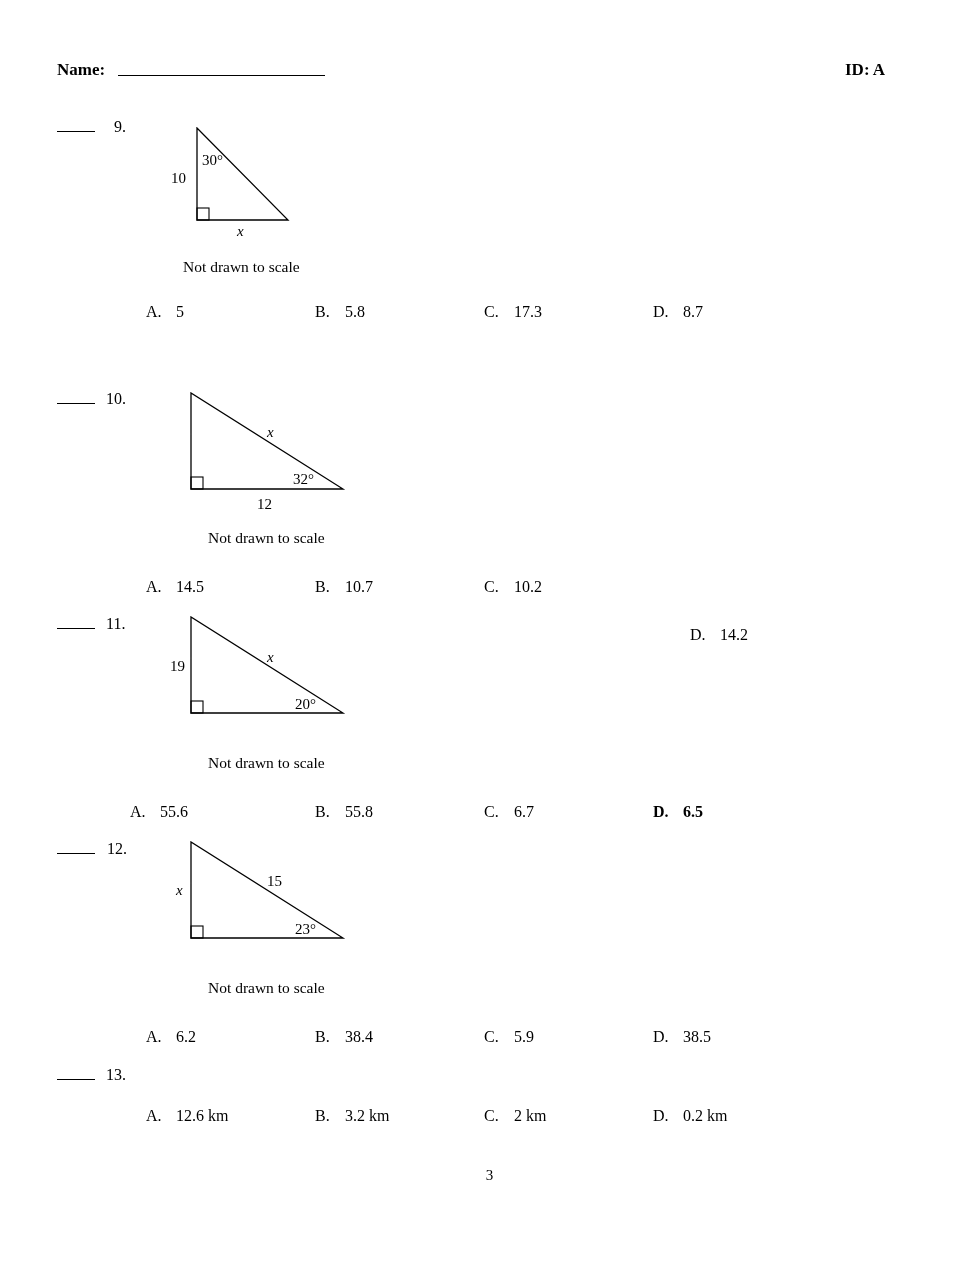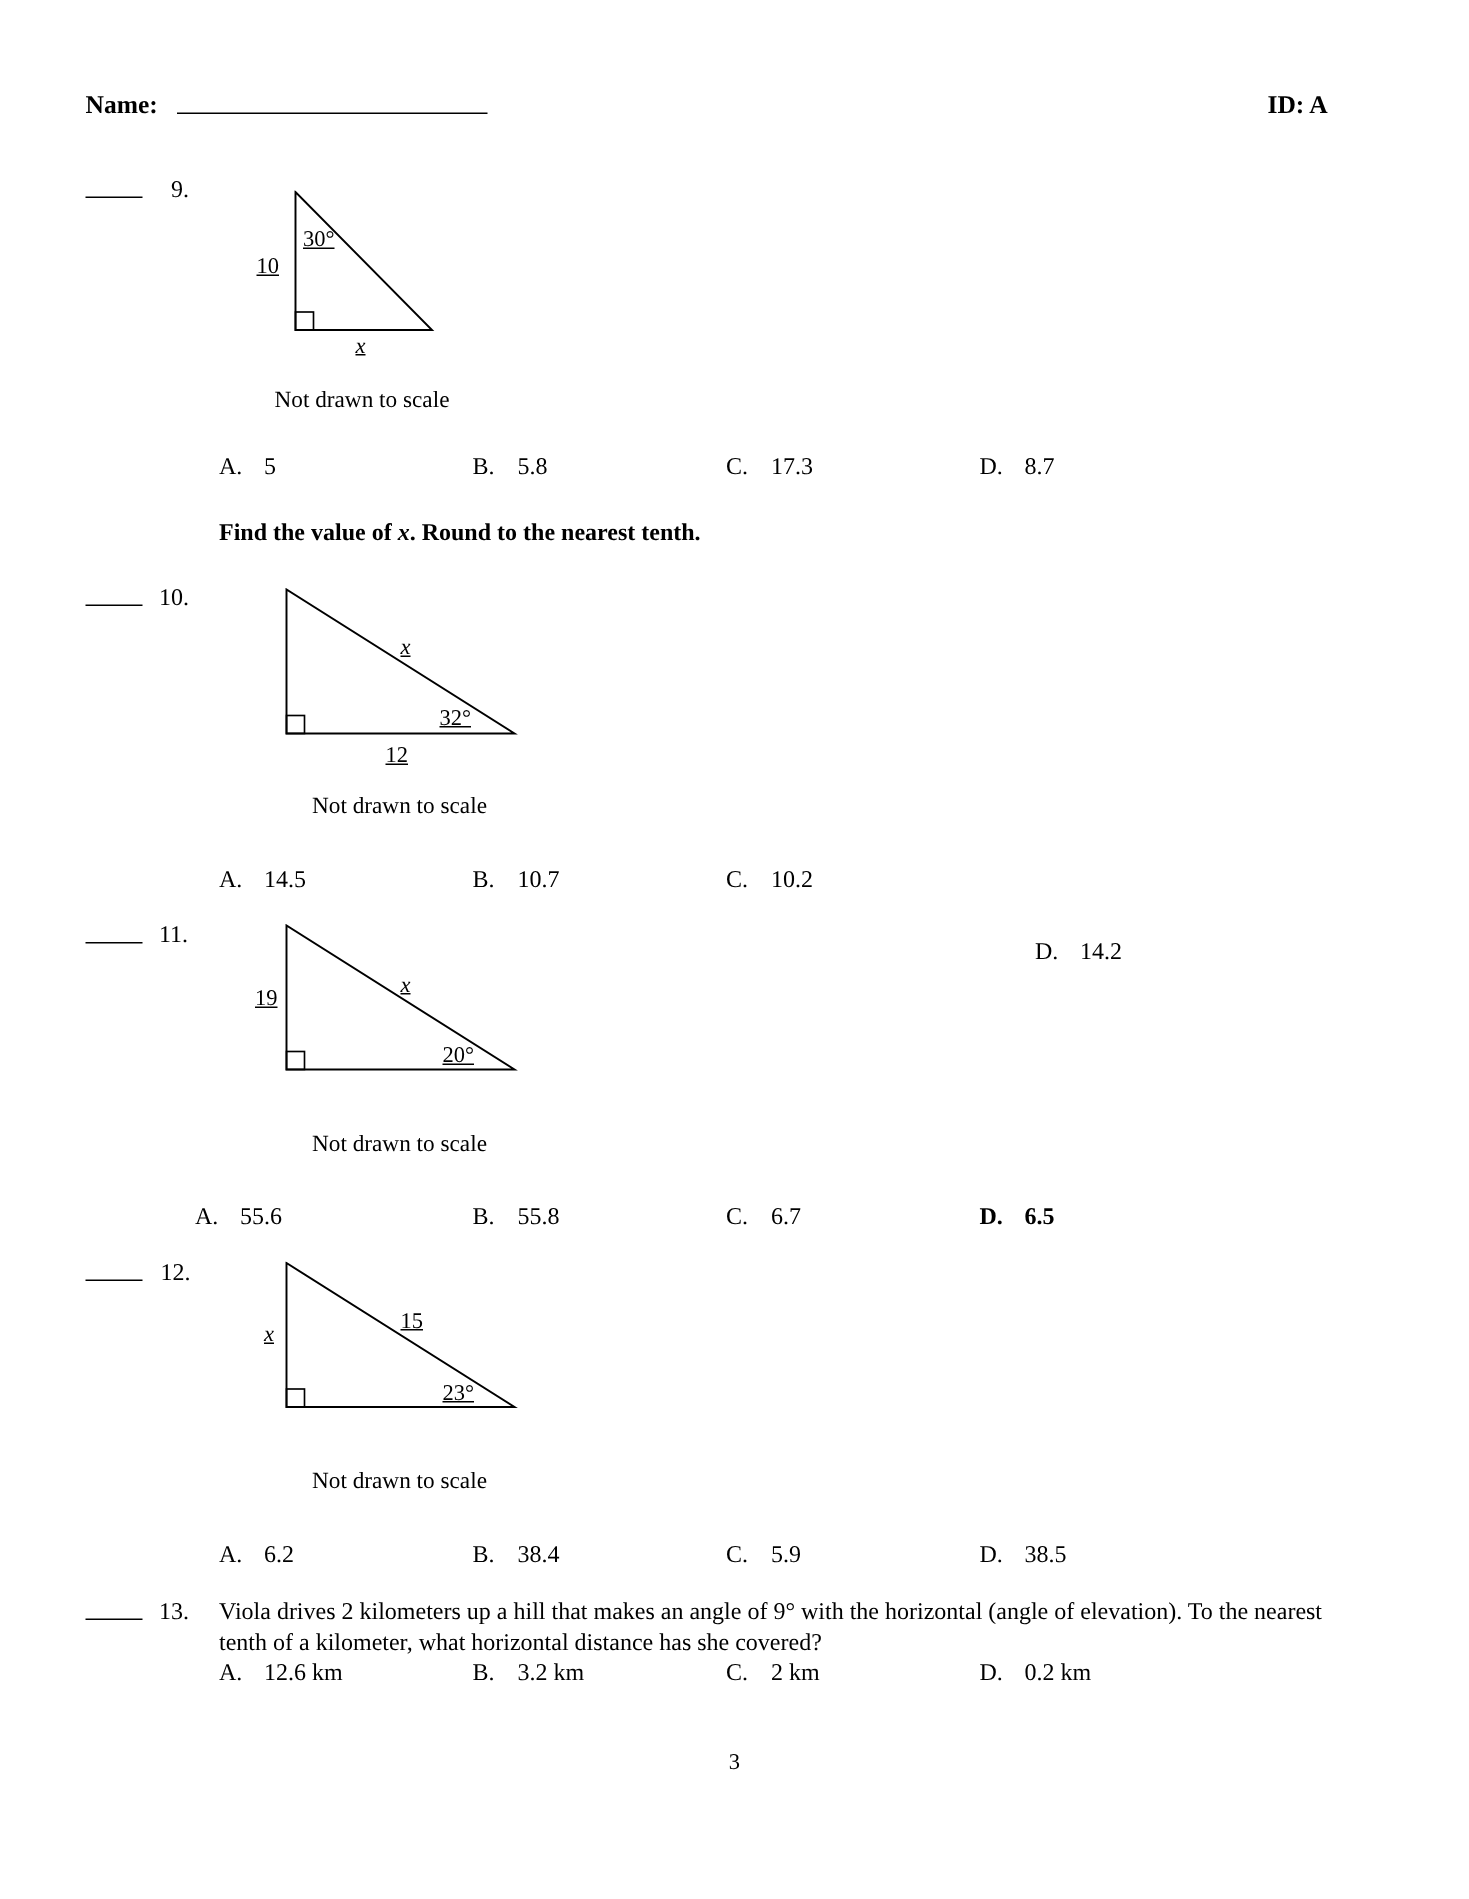--- a/index.html
+++ b/index.html
@@ -8,21 +8,21 @@
     position:relative; width:979px; height:1266px; background:#fff;
     font-family:"Liberation Serif", serif; color:#000; overflow:hidden;
   }
   .abs { position:absolute; }
   .it { font-style:italic; }
   .hdr { font-size:17px; font-weight:bold; }
   .name-line { border-bottom:1.6px solid #000; height:15px; width:207px; }
   .blank { width:38px; height:12px; border-bottom:1.3px solid #000; }
   .qnum { font-size:16px; line-height:1.2; }
   .qtext { font-size:16px; line-height:21px; }
-  .fig-label { font-size:15px; line-height:1.1; white-space:nowrap;text-decoration:underline; }
+  .fig-label { font-size:15px; line-height:1.1; white-space:nowrap; }
   .caption { font-size:15.5px; line-height:1.2; white-space:nowrap; }
   .instruction { font-size:16px; font-weight:bold; line-height:1.2; white-space:nowrap; }
   .choice { font-size:16px; line-height:1.2; white-space:nowrap; }
   .choice .letter { display:inline-block; min-width:30px; }
   svg { display:block; }
   .footer { width:100%; text-align:center; font-size:15px; }
 </style>
 </head>
 <body>
 
@@ -42,21 +42,20 @@
   <span class="abs fig-label" style="left:202px; top:152px;">30°</span>
   <span class="abs fig-label" style="left:171px; top:170px;">10</span>
   <span class="abs fig-label it" style="left:237px; top:223px;">x</span>
   <span class="abs caption" style="left:183px; top:258px;">Not drawn to scale</span>
 
   <span class="abs choice" style="left:146px; top:302px;"><span class="letter">A.</span><span>5</span></span>
   <span class="abs choice" style="left:315px; top:302px;"><span class="letter">B.</span><span>5.8</span></span>
   <span class="abs choice" style="left:484px; top:302px;"><span class="letter">C.</span><span>17.3</span></span>
   <span class="abs choice" style="left:653px; top:302px;"><span class="letter">D.</span><span>8.7</span></span>
 
-  <span class="abs instruction" style="left:146px; top:346px;"><span>Find the value of </span><span class="it">x</span><span>. Round to the nearest tenth.</span></span>
 
   <span class="abs blank" style="left:57px; top:392px;"></span>
   <span class="abs qnum" style="left:106px; top:389px;">10.</span>
 
   <svg class="abs" style="left:190px; top:392px;" width="156" height="100" viewBox="0 0 156 100">
     <polygon points="1,1 1,97 153,97" fill="none" stroke="#000" stroke-width="1.3"></polygon>
     <rect x="1" y="85" width="12" height="12" fill="none" stroke="#000" stroke-width="1.1"></rect>
   </svg>
   <span class="abs fig-label it" style="left:267px; top:424px;">x</span>
   <span class="abs fig-label" style="left:293px; top:471px;">32°</span>
@@ -97,21 +96,20 @@
   <span class="abs fig-label" style="left:295px; top:921px;">23°</span>
   <span class="abs caption" style="left:208px; top:979px;">Not drawn to scale</span>
 
   <span class="abs choice" style="left:146px; top:1027px;"><span class="letter">A.</span><span>6.2</span></span>
   <span class="abs choice" style="left:315px; top:1027px;"><span class="letter">B.</span><span>38.4</span></span>
   <span class="abs choice" style="left:484px; top:1027px;font-family:Liberation Serif, serif;"><span class="letter">C.</span><span>5.9</span></span>
   <span class="abs choice" style="left:653px; top:1027px;"><span class="letter">D.</span><span>38.5</span></span>
 
   <span class="abs blank" style="left:57px; top:1068px;"></span>
   <span class="abs qnum" style="left:106px; top:1065px;">13.</span>
-  <div class="abs qtext" style="left:146px; top:1064px; width:766px;">Viola drives 2 kilometers up a hill that makes an angle of 9° with the horizontal (angle of elevation). To the nearest tenth of a kilometer, what horizontal distance has she covered?</div>
 
   <span class="abs choice" style="left:146px; top:1106px;"><span class="letter">A.</span><span>12.6 km</span></span>
   <span class="abs choice" style="left:315px; top:1106px;"><span class="letter">B.</span><span>3.2 km</span></span>
   <span class="abs choice" style="left:484px; top:1106px;"><span class="letter">C.</span><span>2 km</span></span>
   <span class="abs choice" style="left:653px; top:1106px;"><span class="letter">D.</span><span>0.2 km</span></span>
 
   <div class="abs footer" style="left:0px; top:1167px;">3</div>
 
 </div>
 

